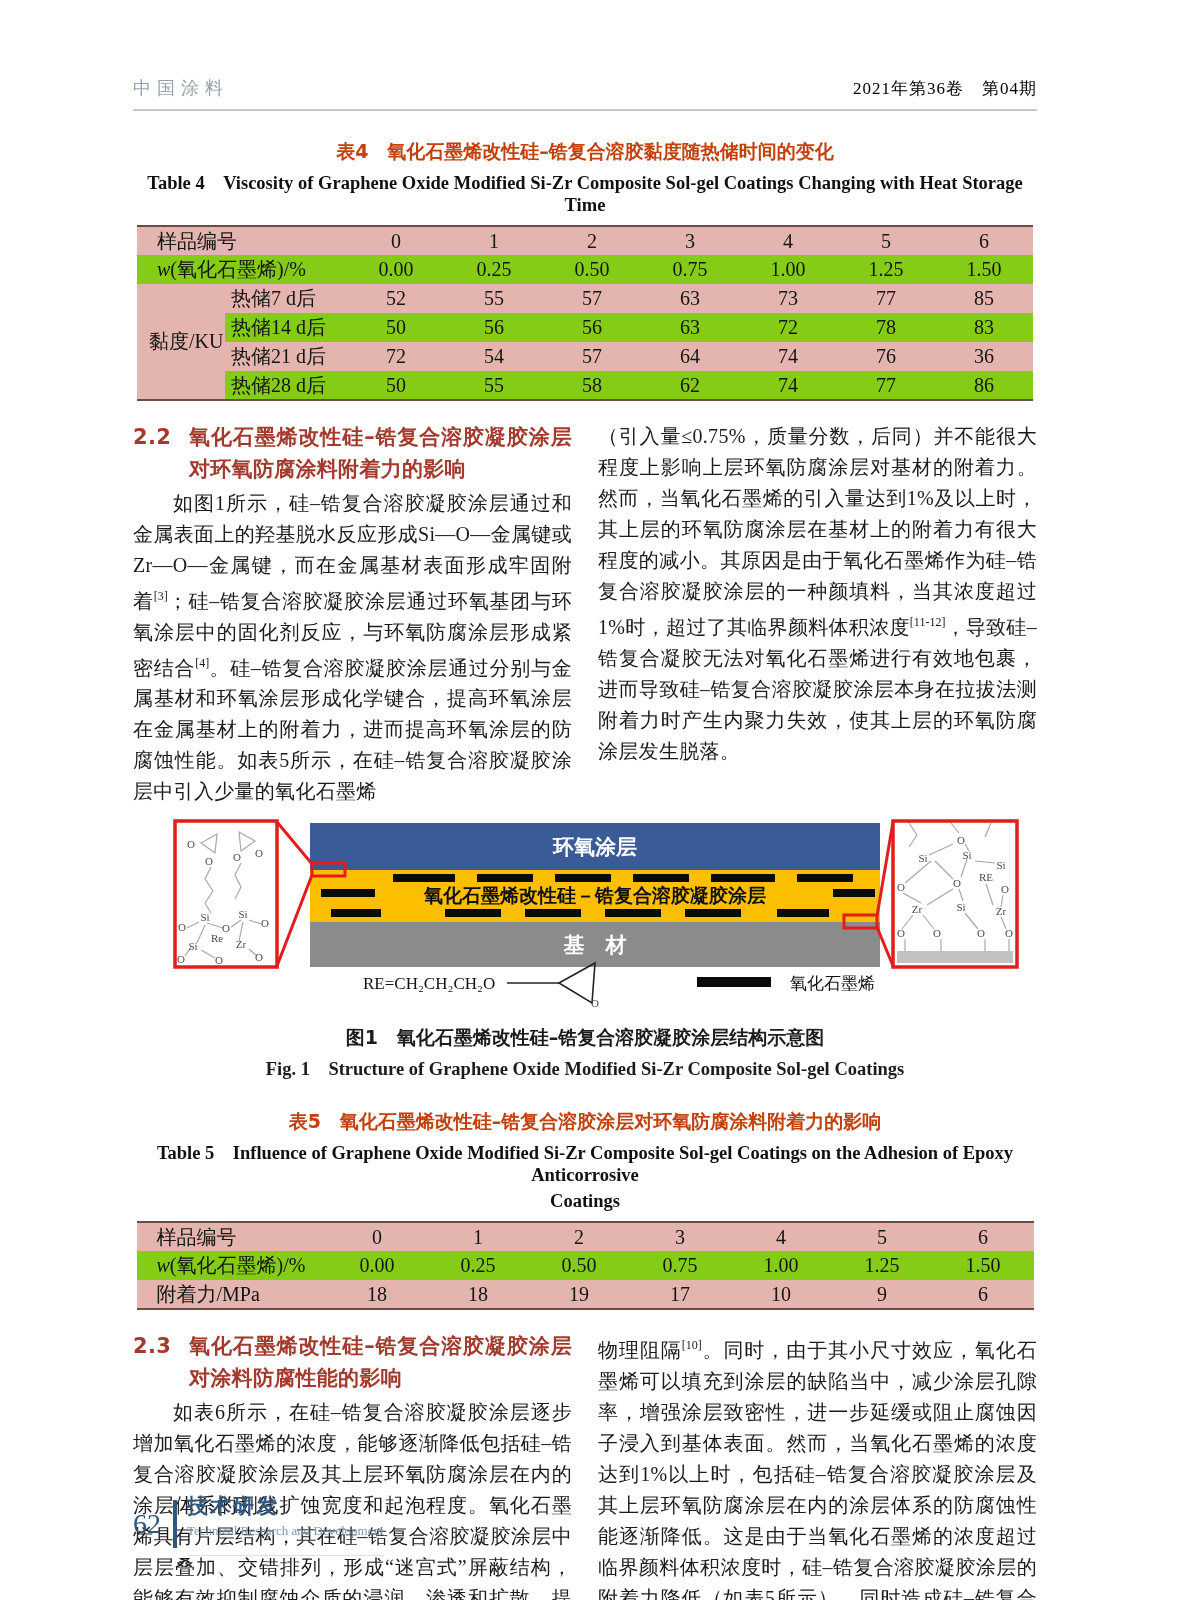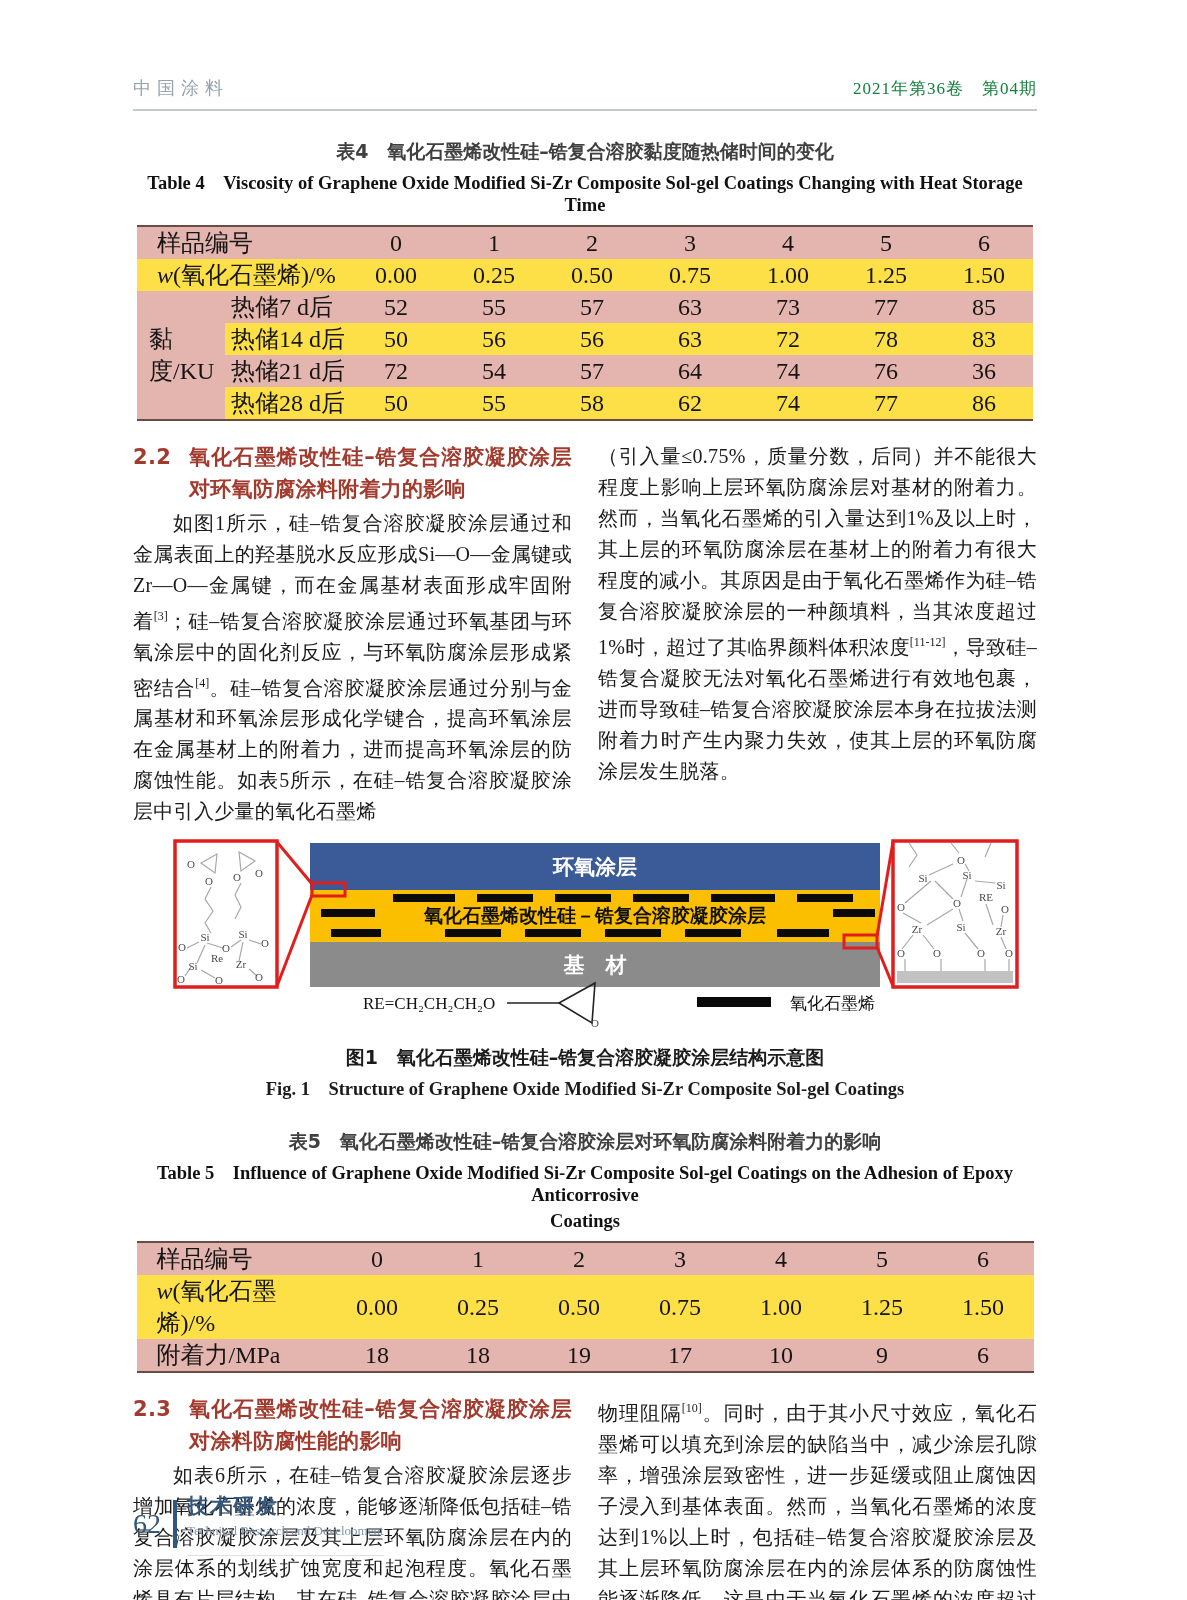--- a/index.html
+++ b/index.html
@@ -8,36 +8,36 @@
     position:relative; width:1169px; height:1600px; background:#fff;
     font-family:"Liberation Serif","DejaVu Serif",serif; color:#1c1c1c;
     overflow:hidden;
   }
   .content { padding:76px 132px 0 133px; }
 
   
   .runhead { display:flex; justify-content:space-between; align-items:flex-end;
     border-bottom:2px solid #c3cacf; padding-bottom:9px; }
   .runhead .journal { font-size:18px; color:#97a3ab; letter-spacing:6px; }
-  .runhead .issue { font-size:17px; color:#15803d; letter-spacing:1px; }
+  .runhead .issue { font-size:17px; color:#000000; letter-spacing:1px; }
 
   
   .cap-zh { text-align:center; font-family:"DejaVu Sans","Liberation Sans",sans-serif;
-    font-weight:700; font-size:19px; color:#404040; }
+    font-weight:700; font-size:19px; color:#c2410c; }
   .cap-en { text-align:center; font-family:Liberation Serif, serif;
     font-weight:700; font-size:18.5px; color:#111; margin-top:5px; }
   .t4caps { margin-top:28px; }
 
   
   table.datatable { border-collapse:collapse; margin:9px auto 0;
     border-top:2.5px solid #6b4c44; border-bottom:2.5px solid #6b4c44;
-    font-size:24px; color:#151515; }
+    font-size:20px; color:#151515; }
   table.datatable td { height:29px; text-align:center; vertical-align:middle; }
   td.pinkcell, tr.pink td { background:#e4b4ae; }
-  tr.whiterow td { background:#fde047; }
+  tr.whiterow td { background:#84cc16; }
   td.lbl { text-align:left !important; padding-left:20px; }
   td.sublbl { text-align:left !important; padding-left:6px; }
   td.grp { text-align:left !important; padding-left:12px; background:#e4b4ae !important; }
   .t4 col.c1{width:88px;} .t4 col.c2{width:122px;} .t4 col.cd{width:98px;}
   .t5 col.c1{width:190px;} .t5 col.cd{width:101px;}
 
   
   .twocol { display:flex; gap:26px; margin-top:20px; }
   .colm { flex:1; font-size:20px; line-height:31px; text-align:justify;
     letter-spacing:0.3px; color:#1b1b1b; }

